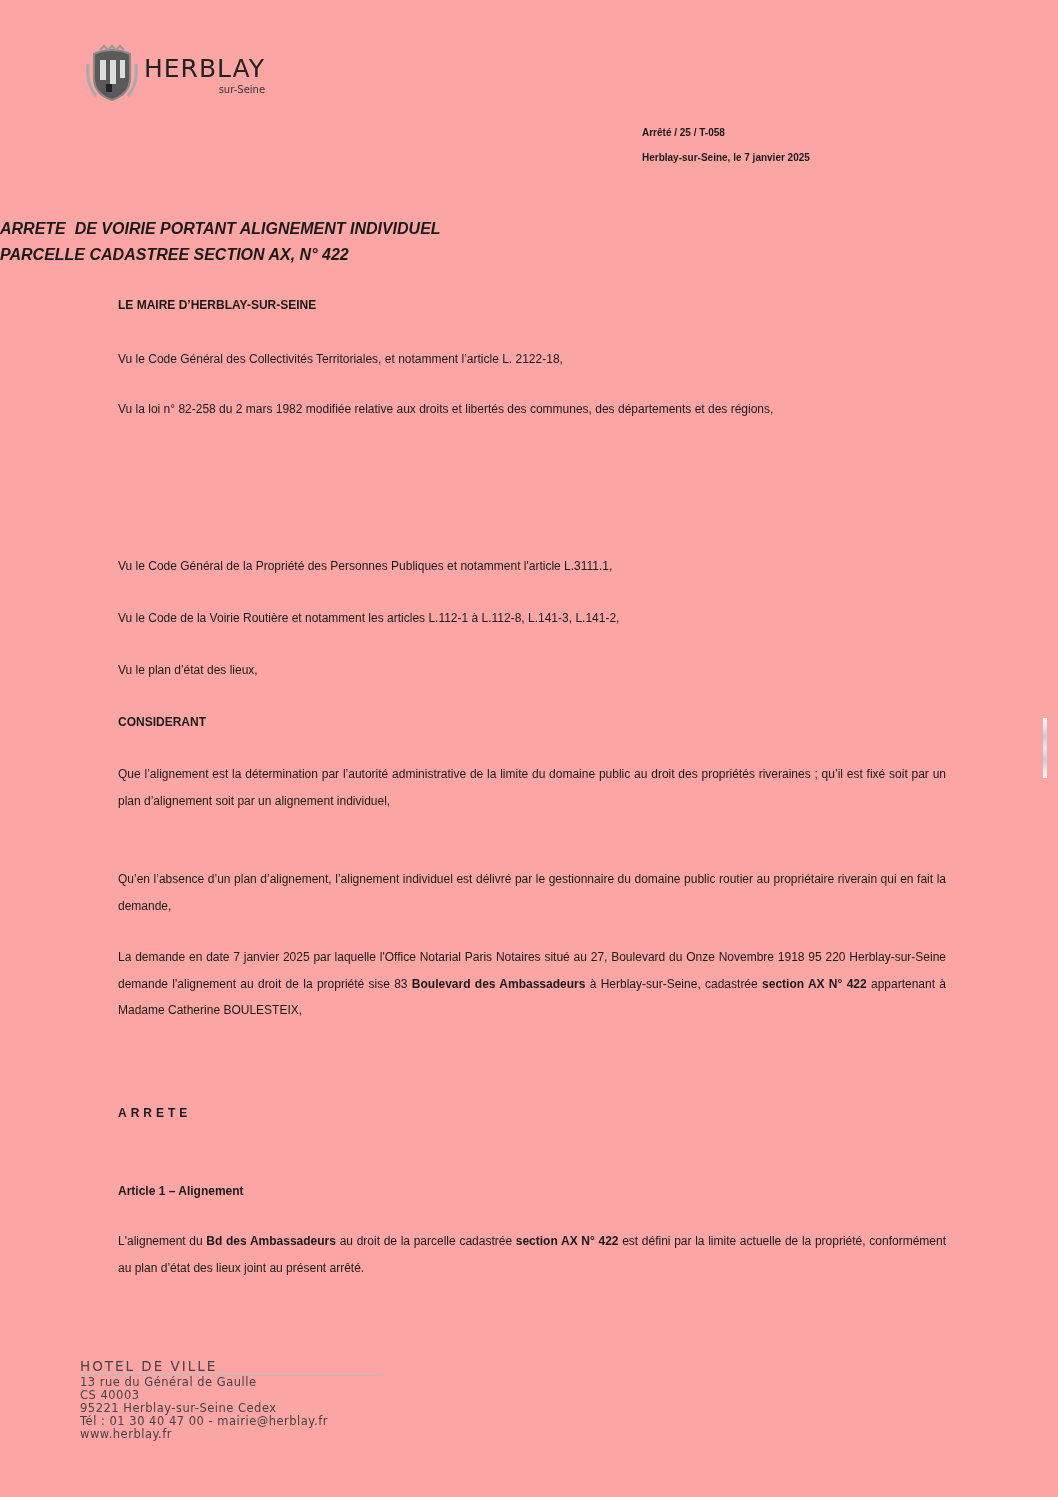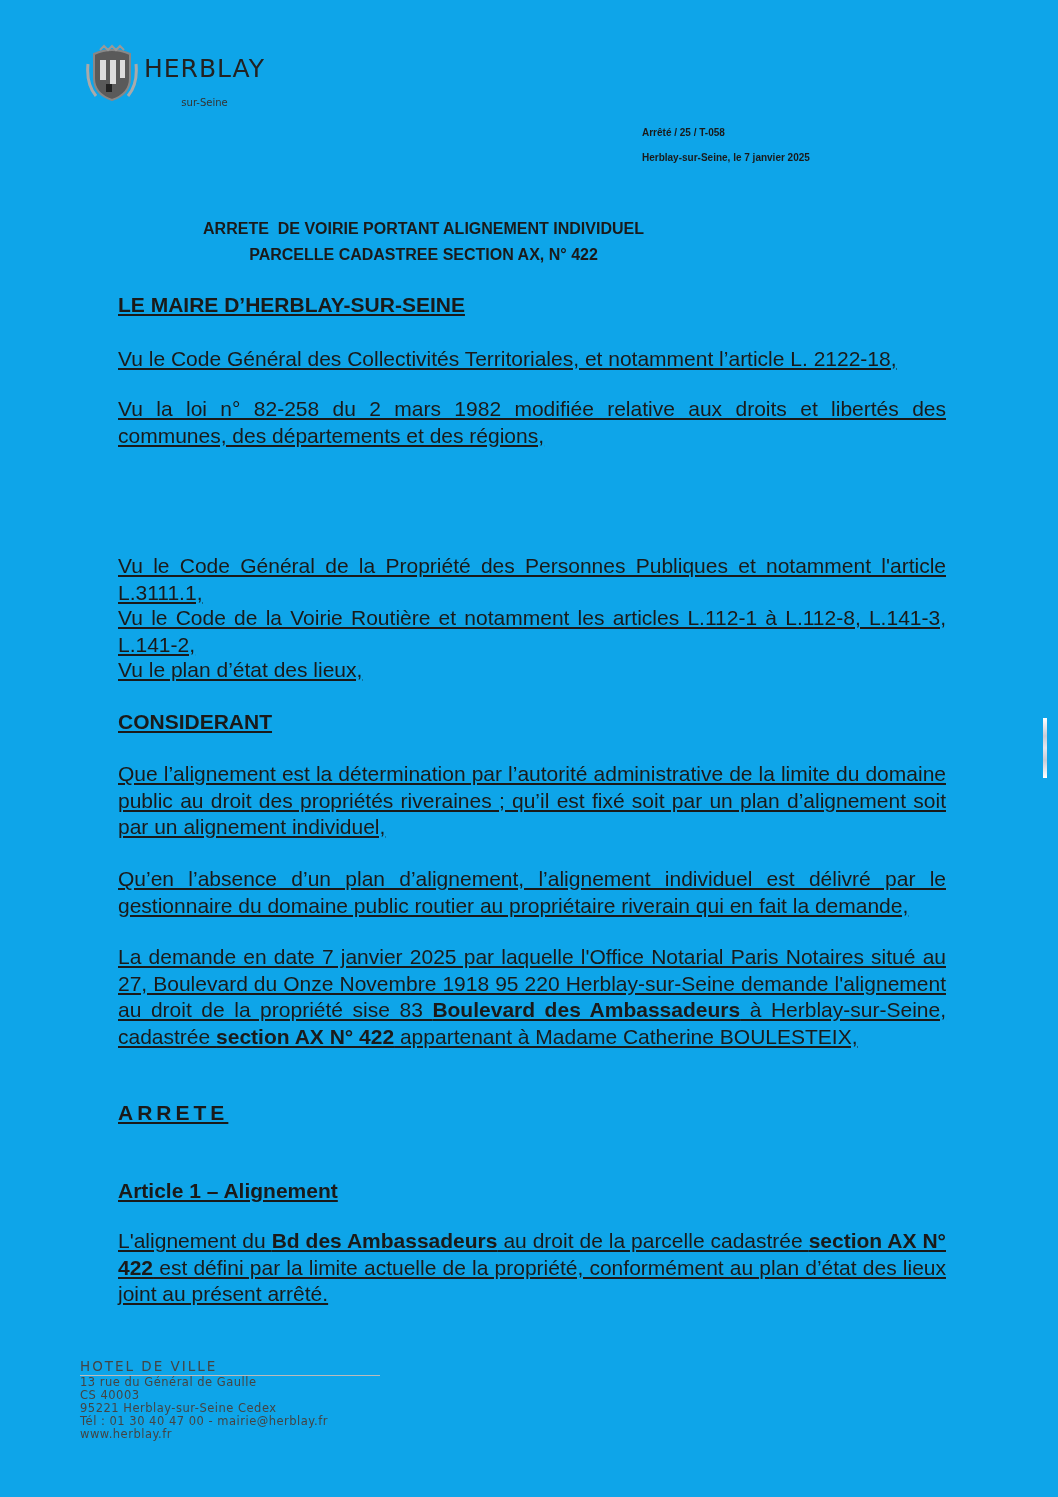--- a/index.html
+++ b/index.html
@@ -1,33 +1,33 @@
 <!DOCTYPE html>
 <html><head>
 <meta charset="utf-8">
 <style>
   html, body { margin: 0; padding: 0; background: #ffffff; }
   body { width: 1058px; height: 1497px; position: relative; overflow: hidden;
          font-family: "Liberation Sans", sans-serif; color: #1a1a1a; }
-  .page { position: absolute; left: 0; top: 0; width: 1058px; height: 1497px; background: #0ea5e9; }
+  .page { position: absolute; left: 0; top: 0; width: 1058px; height: 1497px; background: #fca5a5; }
 
   
   .logo { position: absolute; left: 86px; top: 44px; display: flex; align-items: flex-start; }
   .crest { width: 52px; height: 60px; position: relative; }
   .crest svg { width: 52px; height: 60px; }
   .brand { margin-left: 6px; margin-top: 12px; }
   .brand-name { font-family: "DejaVu Sans", sans-serif; font-size: 25px; letter-spacing: 1px; color: #222; line-height: 26px; }
-  .brand-sub { font-family: "DejaVu Sans", sans-serif; font-size: 10px; color: #333; text-align: center; margin-top: 15px; }
+  .brand-sub { font-family: "DejaVu Sans", sans-serif; font-size: 10px; color: #333; text-align: right; margin-top: 2px; }
 
   .ref { position: absolute; left: 642px; top: 120px; font-weight: bold; font-size: 10px; line-height: 25px; color: #1a1a1a; }
 
-  .title { position: absolute; left: 0; width: 847px; top: 216px; text-align: center;
-           font-weight: bold; font-size: 16px; line-height: 26px; }
+  .title { position: absolute; left: 0; width: 847px; top: 216px; 
+           font-weight: bold; font-size: 16px; line-height: 26px; font-style: italic; }
 
-  .body { position: absolute; left: 118px; width: 828px; font-size: 21px; line-height: 26.5px; text-decoration: underline; }
+  .body { position: absolute; left: 118px; width: 828px; font-size: 12px; line-height: 26.5px; }
   .body p { margin: 0; text-align: justify; }
   .heading { font-weight: bold; }
   .b { font-weight: bold; }
   .spaced { letter-spacing: 4px; font-weight: bold; }
 
   .footer { position: absolute; left: 80px; top: 1358px; font-family: "DejaVu Sans", sans-serif; color: #444; }
   .footer-title { font-size: 13.5px; letter-spacing: 2px; border-bottom: 1px solid #bbb; width: 300px; padding-bottom: 1px; }
   .footer-line { font-size: 11.5px; line-height: 13px; letter-spacing: 0.5px; }
 
   .scan-mark { position: absolute; left: 1043px; top: 718px; width: 4px; height: 60px;

